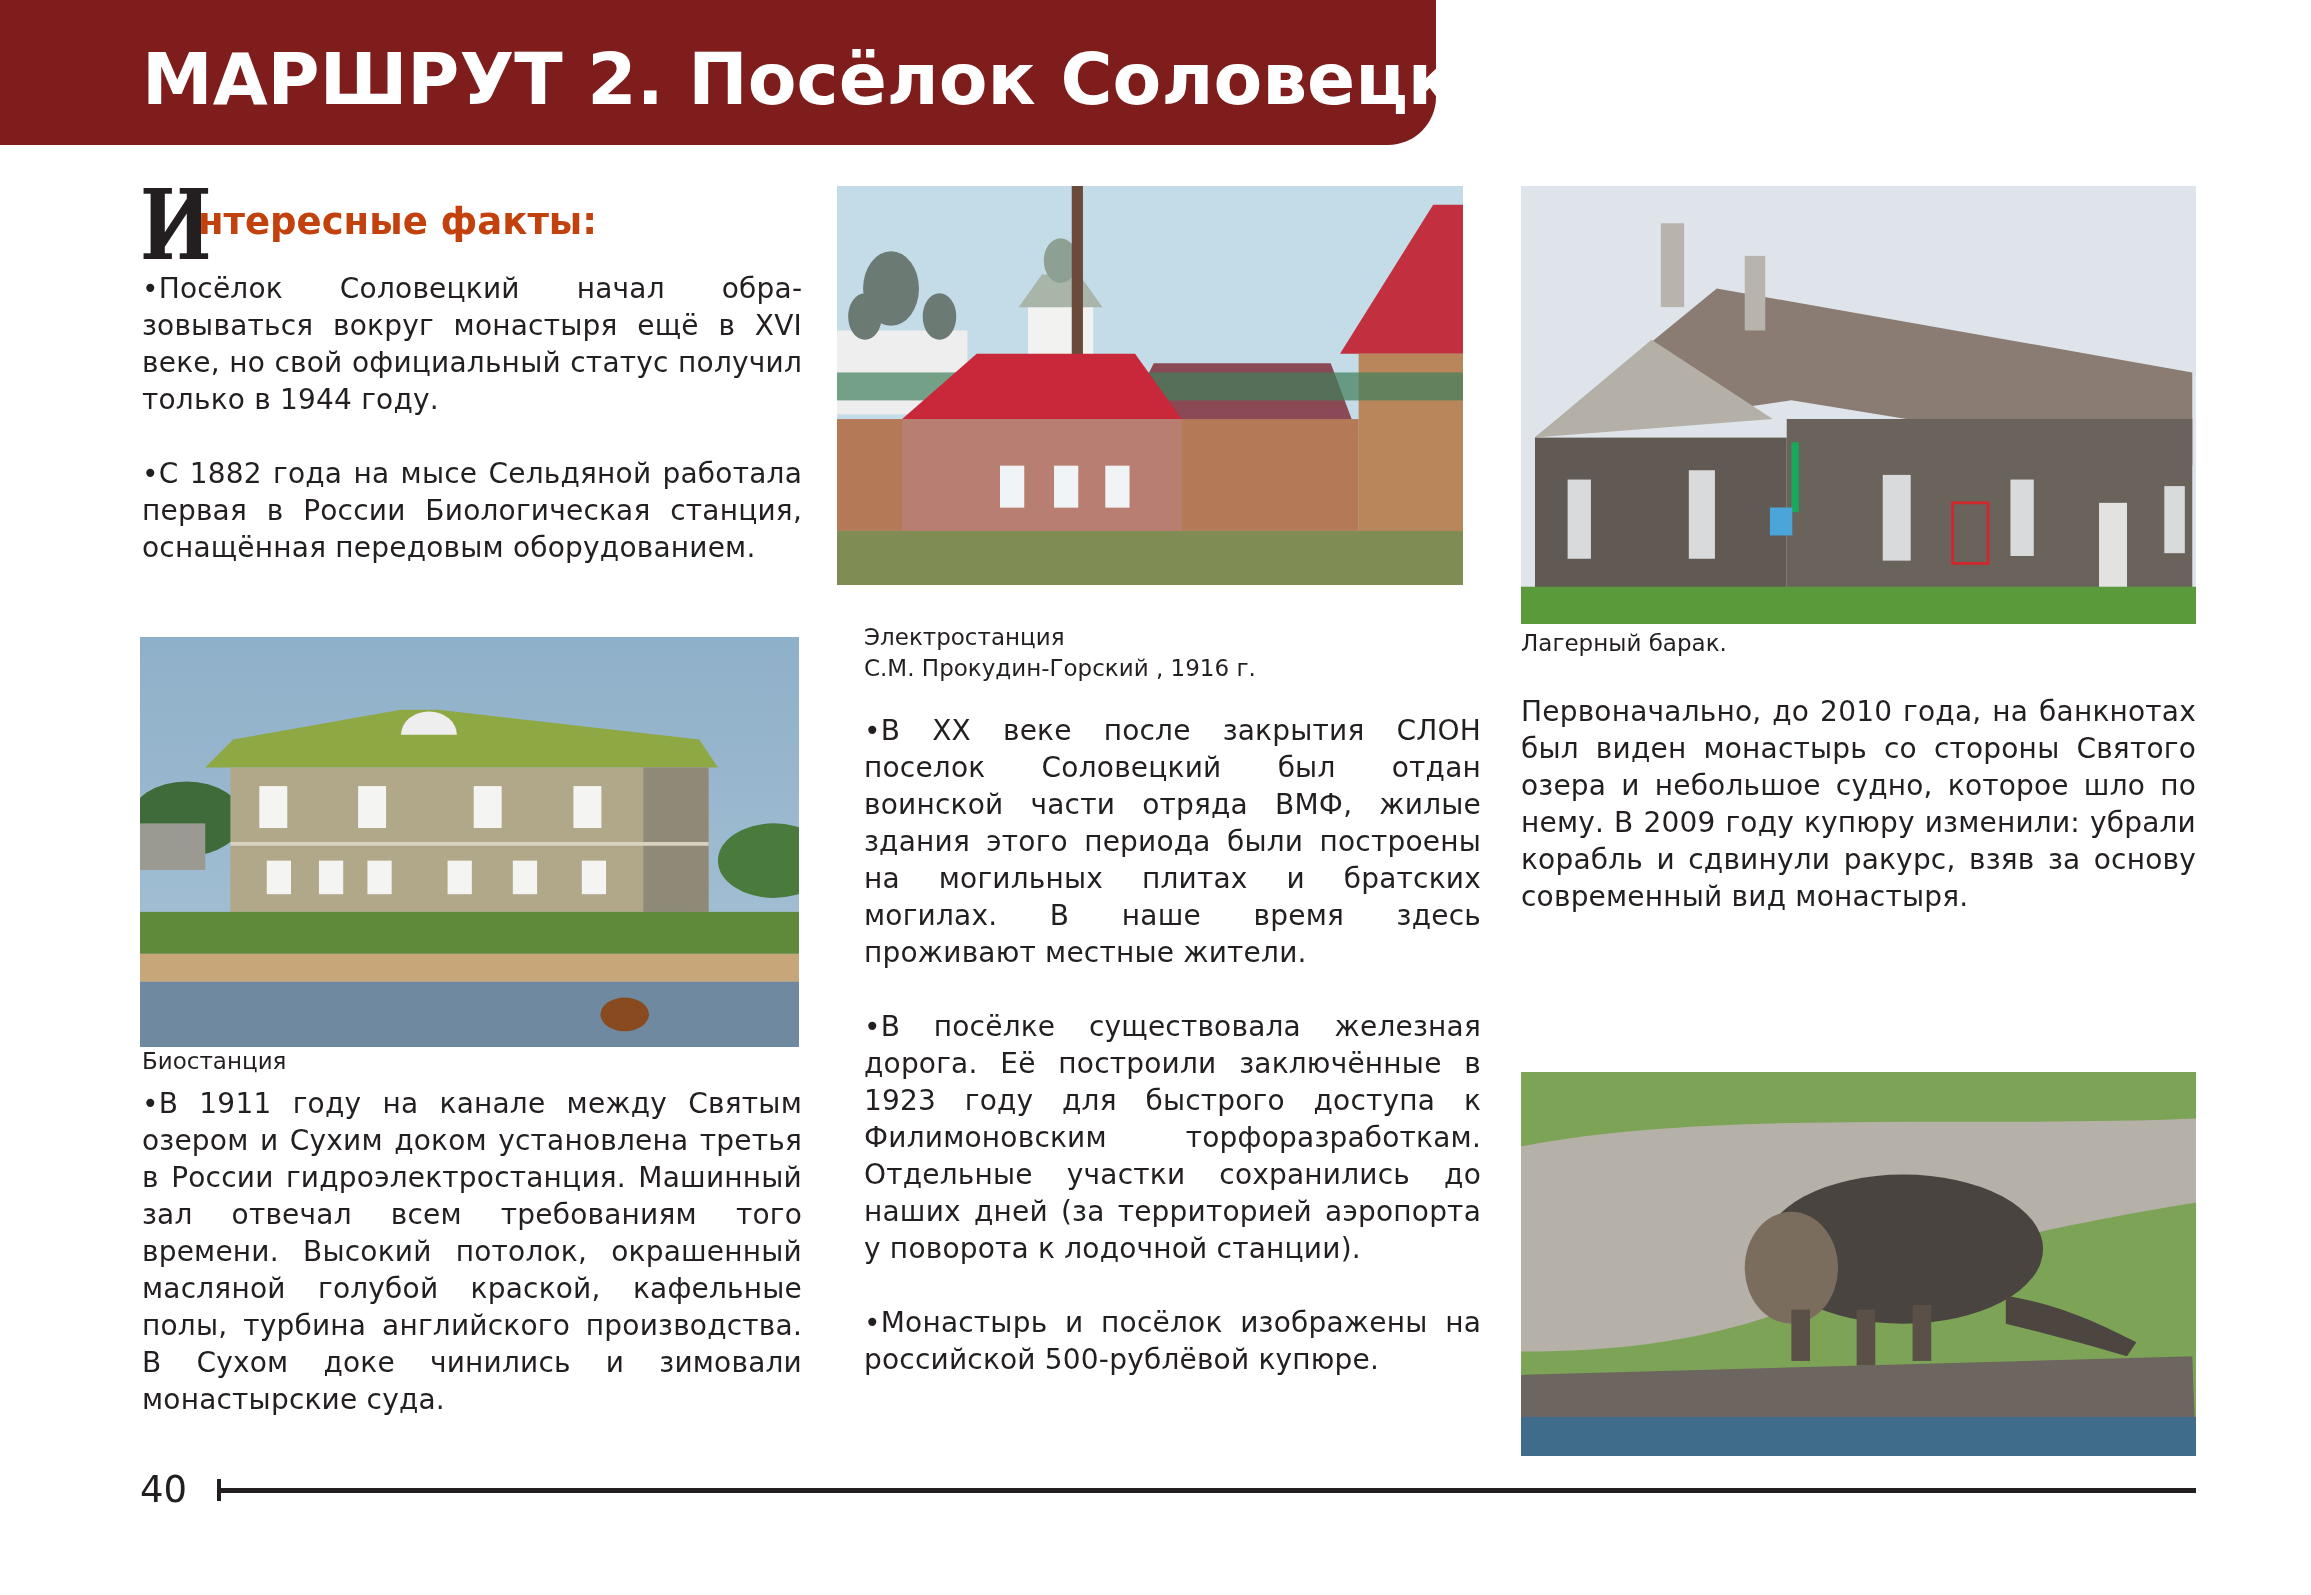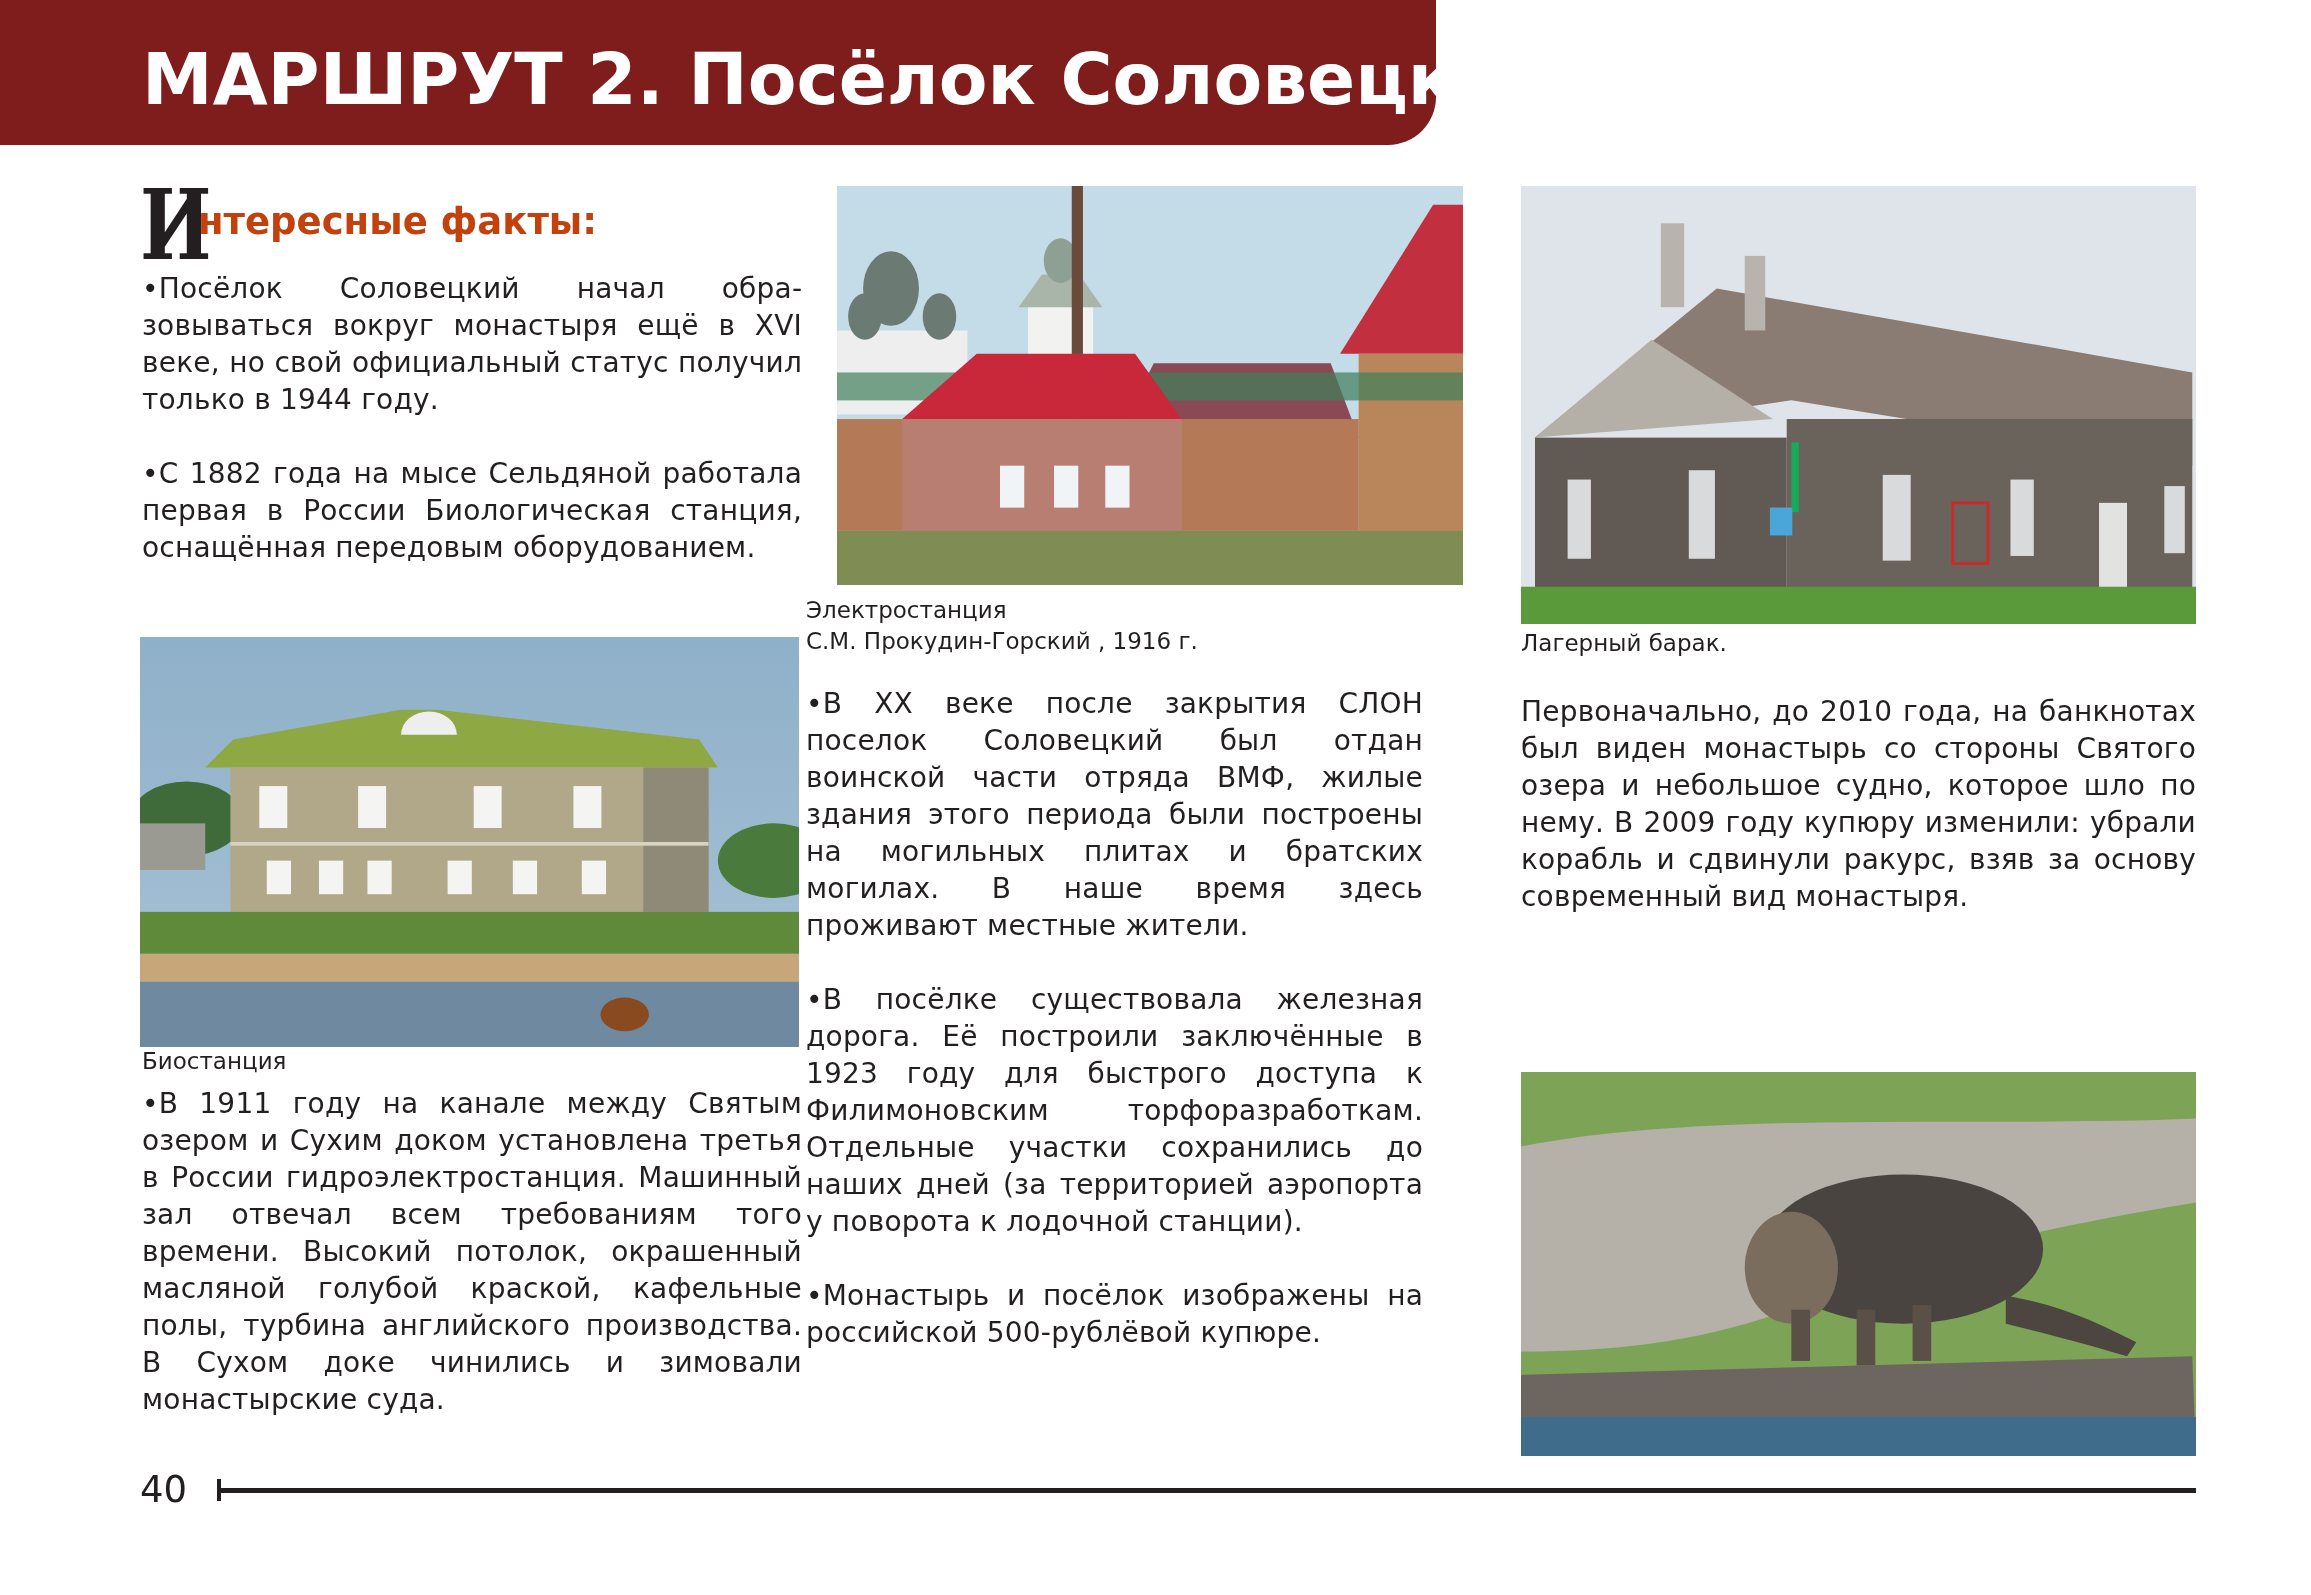--- a/index.html
+++ b/index.html
@@ -5,21 +5,21 @@
   html, body { margin:0; padding:0; background:#ffffff; }
   body { width:2312px; height:1596px; position:relative; overflow:hidden;
          font-family:"DejaVu Sans", "Liberation Sans", sans-serif; color:#231f20; }
   .banner { position:absolute; left:0; top:0; width:1436px; height:145px;
             background:#7f1d1d; border-bottom-right-radius:48px; }
   .banner-title { position:absolute; left:142px; top:39px; margin:0;
             font-family:"DejaVu Sans", sans-serif; font-weight:bold; font-size:71px;
             color:#ffffff; letter-spacing:0px; white-space:nowrap; line-height:82px; }
   .col { position:absolute; }
   .col1 { left:142px; width:660px; }
-  .col2 { left:806px; width:617px; }
+  .col2 { left:864px; width:617px;margin-top:27px; }
   .col3 { left:1521px; width:675px; }
   .heading { position:absolute; left:140px; top:183px; height:84px; white-space:nowrap; }
   .dropcap { font-family:"DejaVu Serif", serif; font-weight:bold; font-size:97px;
              line-height:84px; display:inline-block; vertical-align:top; transform:scaleX(0.78);
              transform-origin:left; color:#231f20; }
   .heading-rest { position:absolute; left:58px; top:11.2px; font-weight:bold; font-size:37px;
              line-height:56px; color:#c2410c; }
   .para { font-size:28px; line-height:37px; text-align:justify; margin:0;
           letter-spacing:0.2px; font-family:"DejaVu Sans", sans-serif; }
   .caption { font-size:23px; line-height:31px; margin:0; font-family:"DejaVu Sans", sans-serif; }

